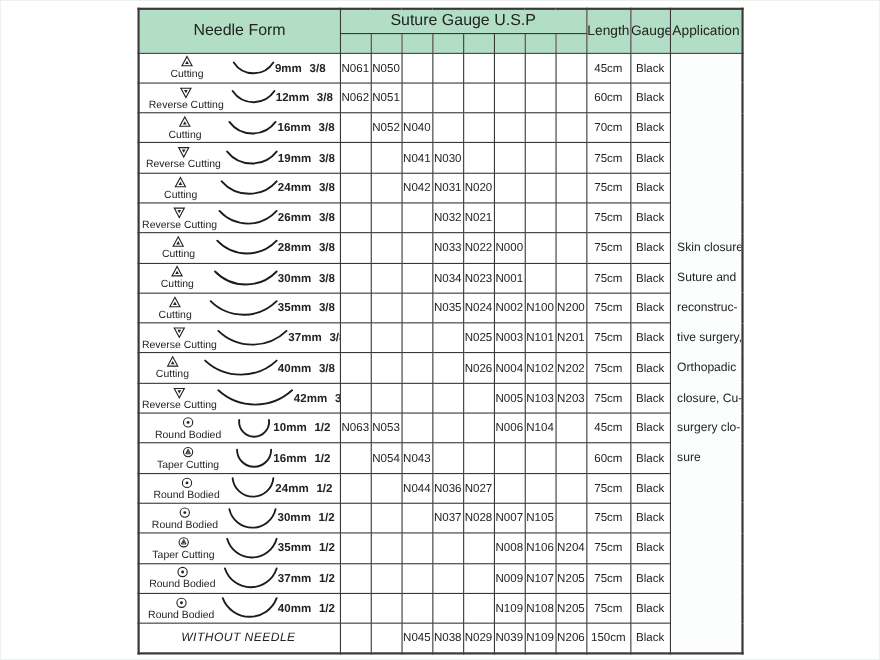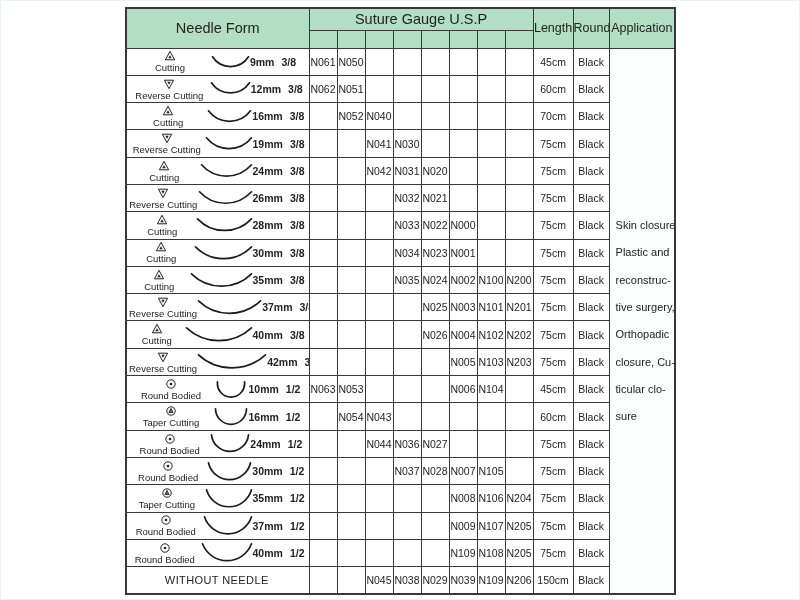--- a/index.html
+++ b/index.html
@@ -27,21 +27,21 @@
   tr.h1{height:22px;} tr.h2{height:18px;}
   tr.data-row{height:27.3px;}
   td.gauge-cell, td.length-cell, td.color-cell{font-size:10.5px;}
   td.needle-cell{padding:0 4px 0 2px;}
   .needle-wrap{display:flex;align-items:center;width:100%;height:100%;}
   .form-block{width:84px;display:flex;flex-direction:column;align-items:center;justify-content:center;line-height:1;}
   .form-block .icon{height:12px;display:flex;align-items:flex-end;justify-content:center;}
   .form-label{font-size:9.5px;margin-top:1px;}
   .arc-area{flex:1;display:flex;align-items:center;justify-content:center;}
   .size-block{width:56px;display:flex;gap:7px;justify-content:flex-start;font-size:10.5px;font-weight:bold;}
-  .wo-needle{width:100%;font-size:11px;letter-spacing:.4px;}
+  .wo-needle{width:100%;font-size:11px;letter-spacing:.4px;font-style:italic;}
   td.app-cell{vertical-align:top;background:#fcfdfd;padding:0;}
   .app-line{height:27.3px;display:flex;align-items:center;padding-left:6px;font-size:11px;white-space:nowrap;}
   svg{display:block;}
 </style>
 </head>
 <body>
 
 <div class="page">
   <table class="spec">
     <colgroup>
@@ -56,21 +56,21 @@
         <col style="width:28px">
       <col style="width:40px">
         <col style="width:36px">
         <col style="width:66px">
     </colgroup>
     <thead>
       <tr class="h1">
         <th class="big" rowspan="2">Needle Form</th>
         <th class="big" colspan="8">Suture Gauge U.S.P</th>
         <th class="small-h" rowspan="2">Length</th>
-        <th class="small-h" rowspan="2">Round</th>
+        <th class="small-h" rowspan="2">Gauge</th>
         <th class="small-h" rowspan="2">Application</th>
       </tr>
       <tr class="h2">
           <th class="gauge-th">6-0</th>
           <th class="gauge-th">5-0</th>
           <th class="gauge-th">9-0</th>
           <th class="gauge-th">3-0</th>
           <th class="gauge-th">4-0</th>
           <th class="gauge-th">0</th>
           <th class="gauge-th">1</th>
@@ -106,26 +106,26 @@
           <td class="gauge-cell"></td>
           <td class="gauge-cell"></td>
           <td class="gauge-cell"></td>
           <td class="gauge-cell"></td>
           <td class="gauge-cell"></td>
           <td class="gauge-cell"></td>
           <td class="length-cell">45cm</td>
           <td class="color-cell">Black</td>
           <td class="app-cell" rowspan="20">
             <div class="app-line">Skin closure,</div>
-            <div class="app-line">Plastic and</div>
+            <div class="app-line">Suture and</div>
             <div class="app-line">reconstruc-</div>
             <div class="app-line">tive surgery,</div>
             <div class="app-line">Orthopadic</div>
             <div class="app-line">closure, Cu-</div>
-            <div class="app-line">ticular clo-</div>
+            <div class="app-line">surgery clo-</div>
             <div class="app-line">sure</div>
           </td>
         </tr>
         <tr class="data-row">
           <td class="needle-cell">
             <div class="needle-wrap">
               <div class="form-block">
                 <span class="icon">
                   <svg width="12" height="12" viewBox="0 0 12 12">
                     <path d="M1.4 2.2 L10.6 2.2 L6 10.7 Z" fill="none" stroke="#222" stroke-width="1"></path>

